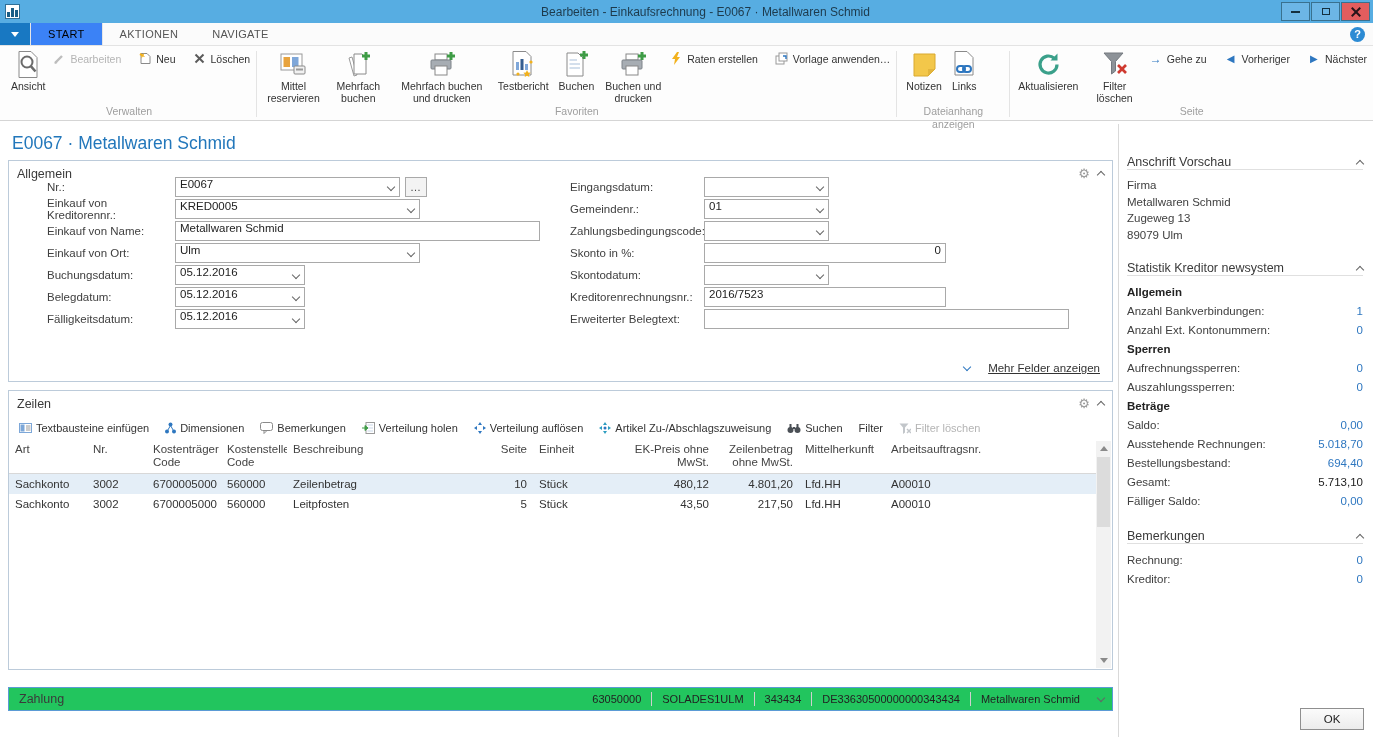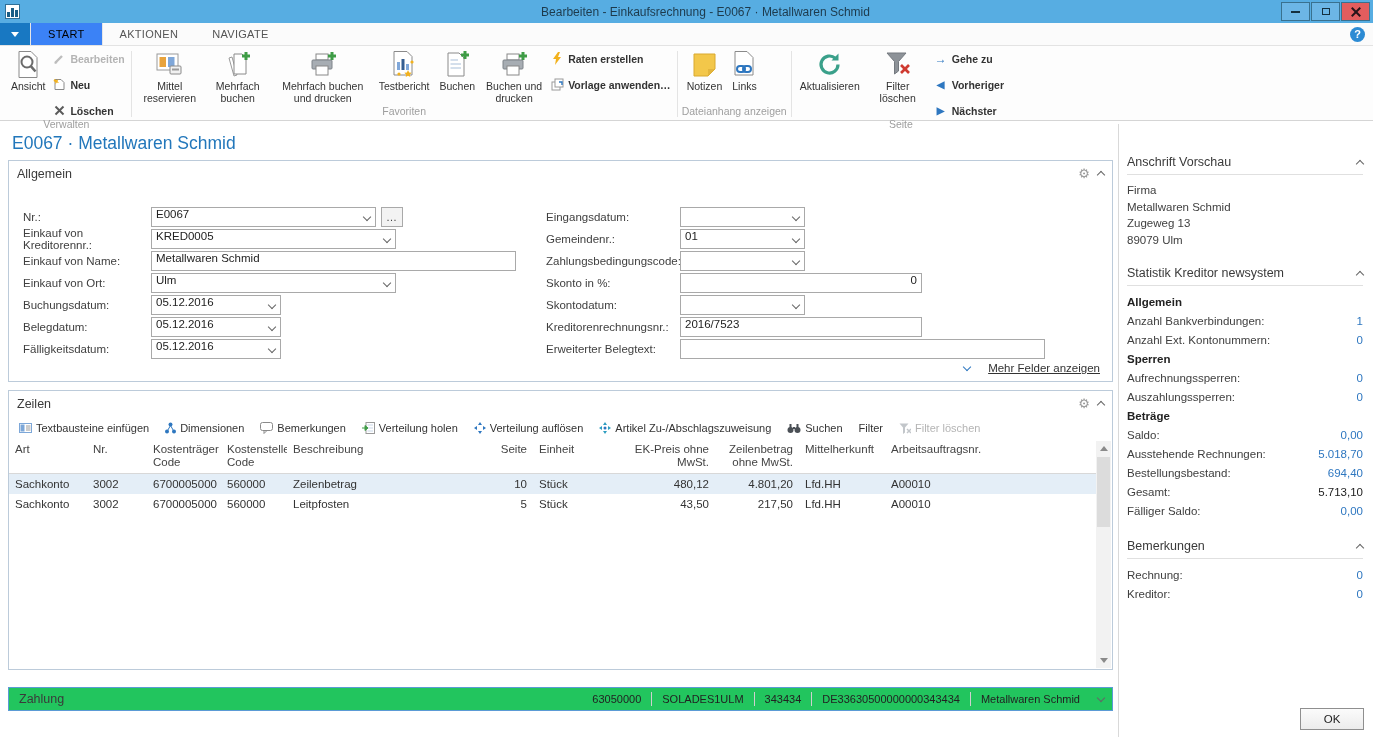--- a/index.html
+++ b/index.html
@@ -33,42 +33,42 @@
   
   .ribbon { height:75px; background:#fdfdfd; border-bottom:1px solid #d5d5d5; display:flex; padding:2px 4px 0 6px; }
   .rgroup { display:flex; flex-direction:column; }
   .rg-body { flex:1; display:flex; align-items:flex-start; }
   .rg-label { text-align:center; color:#9e9e9e; font-size:10.5px; height:15px; line-height:13px; }
   .rsep { width:1px; background:#e4e4e4; margin:3px 4px 3px 4px; }
   .btn-large { display:flex; flex-direction:column; align-items:center; text-align:center;
     font-size:10.5px; line-height:12px; color:#333; padding:1px 5px; max-width:68px; cursor:default; }
   .btn-large.wide { max-width:102px; }
   .btn-large .ic { height:31px; display:flex; align-items:center; justify-content:center; }
-  .stack { display:flex; flex-direction:column; justify-content:flex-start; padding:3px 2px 0 2px; gap:11px;font-weight:bold; }
+  .stack { display:flex; flex-direction:row; justify-content:flex-start; padding:3px 2px 0 2px; gap:17px; }
   .btn-small { display:flex; align-items:center; gap:4px; font-size:10.5px; color:#333; height:15px; white-space:nowrap; }
   .btn-small.disabled { color:#b4b4b4; }
   .bs-ic { width:14px; height:13px; display:flex; align-items:center; justify-content:center; flex-shrink:0; }
   .arrow-b { color:#2e77c0; font-size:10px; }
   .arrow-b.r::before { content:"\2192"; font-size:12px; }
   .arrow-b.l::before { content:"\25C0"; }
   .arrow-b.f::before { content:"\25B6"; }
 
   
   .page-title { font-size:17.5px; color:#2277bb; padding:12px 0 6px 12px; }
   .fasttab { position:relative; margin:0 0 0 8px; width:1105px; border:1px solid #bccbda; background:#fff; }
   .ft-head { display:flex; align-items:center; height:25px; padding:0 8px; font-size:12.5px; color:#3a3a3a; }
   .ft-tools { margin-left:auto; display:flex; align-items:center; gap:8px; color:#8a8a8a; }
   .gear::before { content:"\2699"; font-size:13px; color:#9a9a9a; }
   .chev { width:6px; height:6px; border-right:1.6px solid #666; border-bottom:1.6px solid #666; display:inline-block; }
   .chev.up { transform:rotate(-135deg); margin-top:3px; }
   .chev.down { transform:rotate(45deg); margin-bottom:2px; }
 
   
   .ft-allgemein { height:222px; }
-  .fcol { position:absolute; top:45px; }
+  .fcol { position:absolute; top:15px;margin-left:24px; }
   .fcol.c1 { left:14px; } .fcol.c2 { left:537px; }
   .frow { display:flex; align-items:center; height:22px; }
   .flabel { font-size:11.5px; color:#404040; flex-shrink:0; }
   .c1 .flabel { width:128px; } .c2 .flabel { width:134px; }
   .combo,.tfield { position:relative; height:20px; border:1px solid #a9a9a9; background:#fff; font-size:11.5px;
     display:flex; padding:0 18px 0 4px; color:#222; }
   .tfield { padding-right:4px; }
   .combo .chev { position:absolute; right:5px; top:6px; }
   .combo.w225{width:225px}.combo.w245{width:245px}.combo.w130{width:130px}.combo.w125{width:125px}
   .tfield.w365{width:365px}.tfield.w242{width:242px}
@@ -105,21 +105,21 @@
   .z-label { padding-left:10px; font-size:12.5px; color:#3a3a3a; }
   .z-vals { margin-left:auto; display:flex; align-items:center; height:100%; }
   .z-val { padding:0 10px; border-left:1px solid #cfcfcf; display:flex; align-items:center; height:60%; font-size:11px; color:#222; }
   .z-val:first-child { border-left:none; }
   .z-chev { padding:0 8px; }
 
   
   .v-divider { position:absolute; left:1118px; top:124px; bottom:0; width:1px; background:#d9d9d9; }
   .sidebar { position:absolute; left:1127px; top:155px; width:236px; font-size:11.5px; }
   .sb-section { margin-bottom:18px; }
-  .sb-head { display:flex; align-items:center; font-size:12.5px; color:#3a3a3a; padding-bottom:5px;
+  .sb-head { display:flex; align-items:center; font-size:12.5px; color:#3a3a3a; 
     border-bottom:1px solid #e0e0e0; margin-bottom:7px; }
   .sb-head .chev { margin-left:auto; }
   .sb-line { color:#404040; line-height:16.5px; }
   .sb-sub { font-weight:bold; color:#222; line-height:19px; }
   .sb-row { display:flex; line-height:19px; }
   .sb-row .lbl { color:#404040; }
   .sb-row .val { margin-left:auto; color:#2e77c0; }
   .sb-row .val.plain { color:#222; }
 
   .ok-btn { position:absolute; right:9px; bottom:7px; width:64px; height:22px; border:1px solid #8f8f8f;

